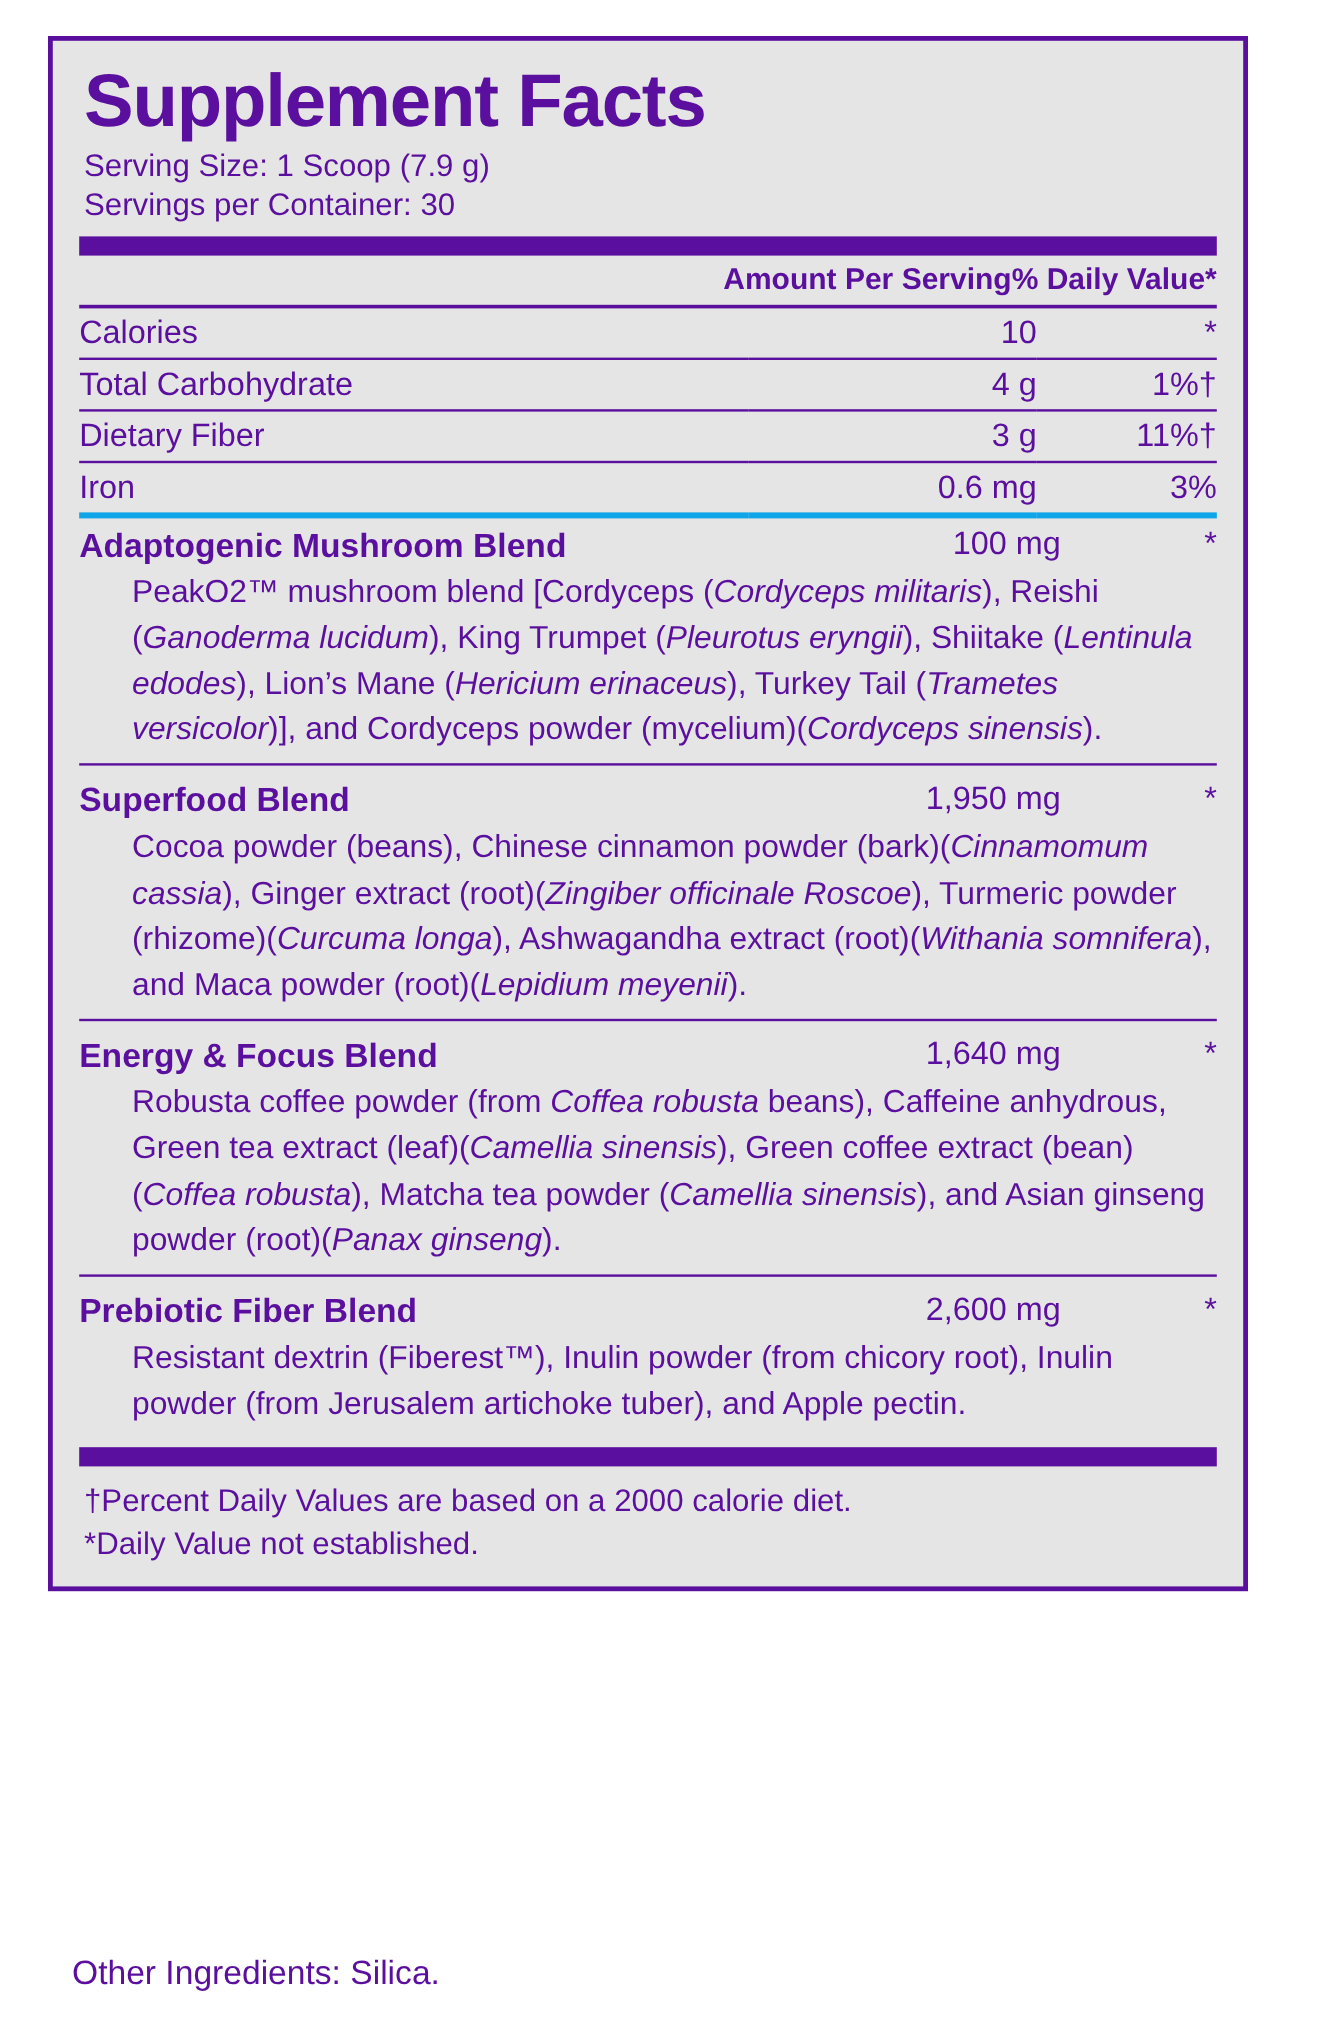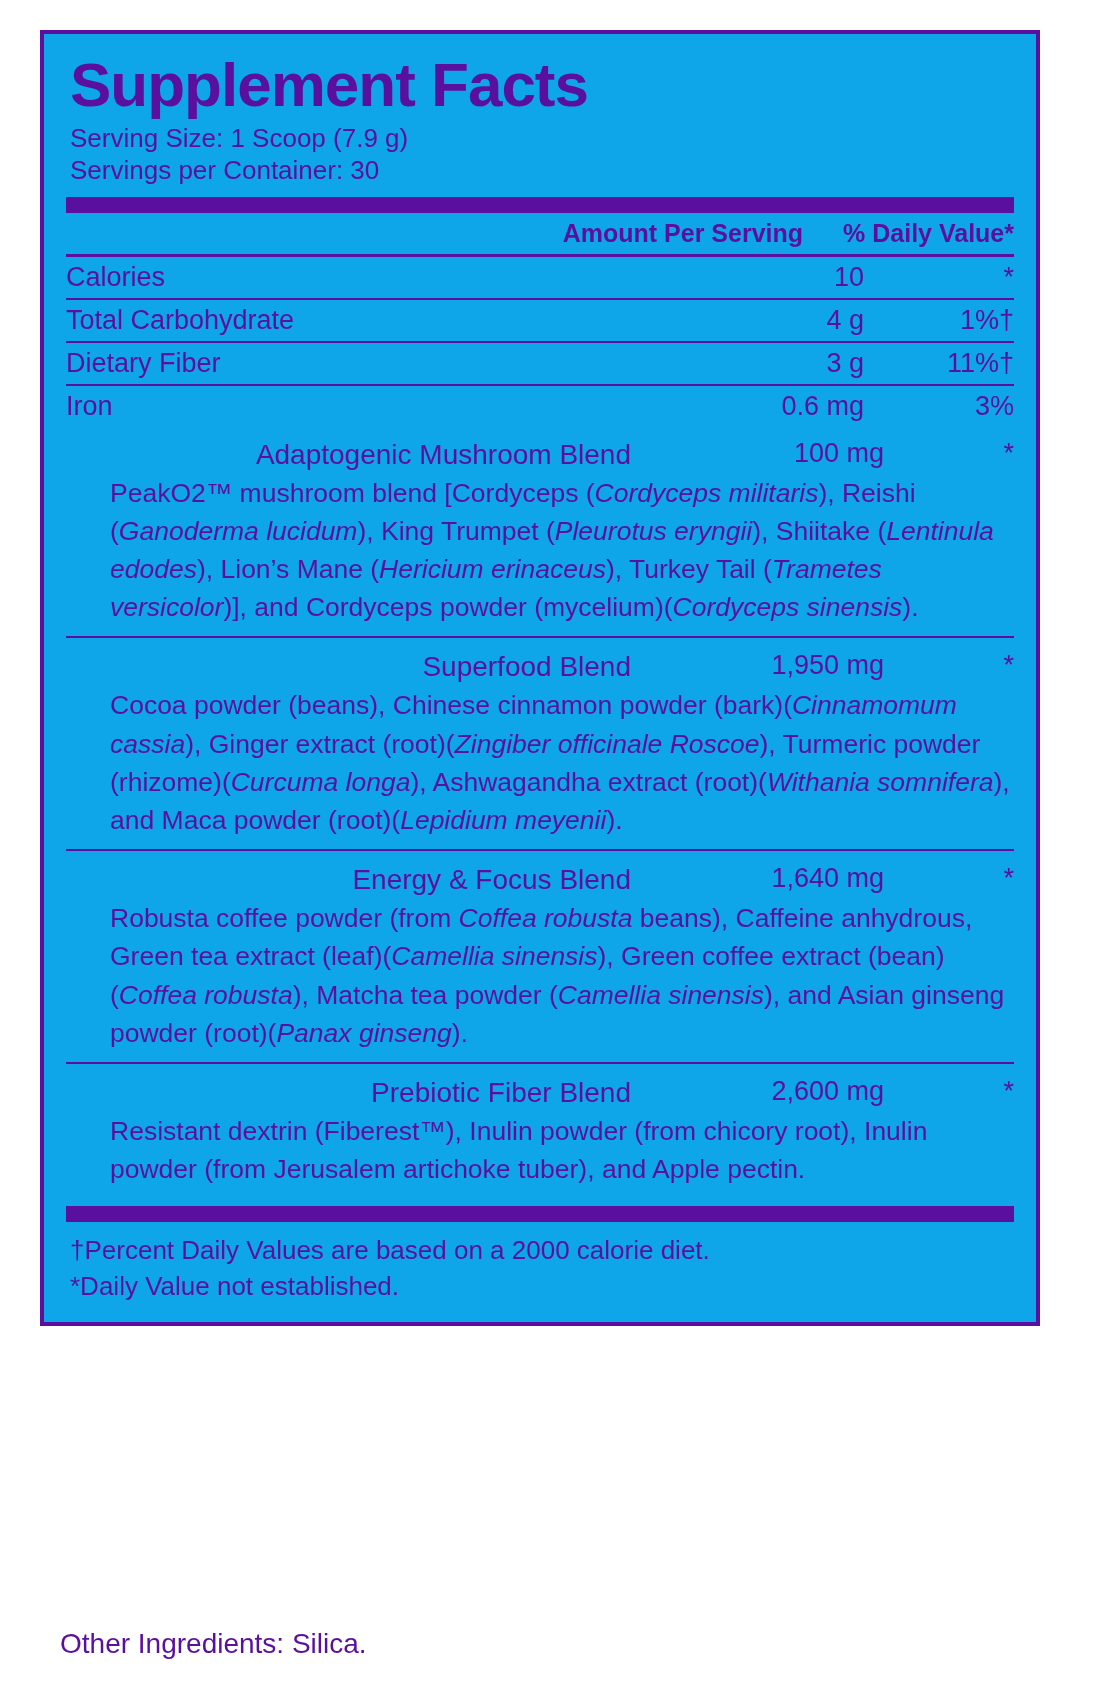--- a/index.html
+++ b/index.html
@@ -20,21 +20,21 @@
     box-sizing: border-box;
   }
   .panel {
     position: absolute;
     left: 40px;
     top: 30px;
     width: 1000px;
     box-sizing: border-box;
     border: 4px solid #5B0F9E;
     padding: 10px 22px 18px 22px;
-    background: #0ea5e9;
+    background: #e5e5e5;
   }
   .title {
     font-size: 62px;
     font-weight: bold;
     letter-spacing: -1px;
     line-height: 1.05;
     margin: 8px 0 6px 4px;
     color: #5B0F9E;
   }
   .serving-line {
@@ -54,21 +54,20 @@
     margin: 0;
   }
   .hdr-row {
     display: flex;
     align-items: flex-end;
     justify-content: flex-end;
     font-size: 25px;
     font-weight: bold;
     padding: 6px 0 6px 0;
     color: #5B0F9E;
-    gap: 40px;
   }
   .hdr-amt { text-align: right; }
   .hdr-dv { text-align: left; }
 
   table.facts {
     width: 100%;
     border-collapse: collapse;
     font-size: 27px;
   }
   table.facts td {
@@ -80,24 +79,23 @@
     border-bottom: 2px solid #5B0F9E;
   }
   tr.lineThick > td {
     border-bottom: 5px solid #0ea5e9;
   }
   .c-name { text-align: left; }
   .c-amt { text-align: right; width: 240px; white-space: nowrap; margin-top: 40px; }
   .c-dv { text-align: right; width: 150px; white-space: nowrap; }
 
   .blend-name {
-    font-weight: normal;
+    font-weight: bold;
     font-size: 28px;
     line-height: 1.22;
-    text-align: right;
   }
   .blend-amt {
     font-size: 27px;
     text-align: right;
     white-space: nowrap;
     padding-left: 8px;
   }
   .blend-dv {
     font-size: 27px;
     text-align: right;

